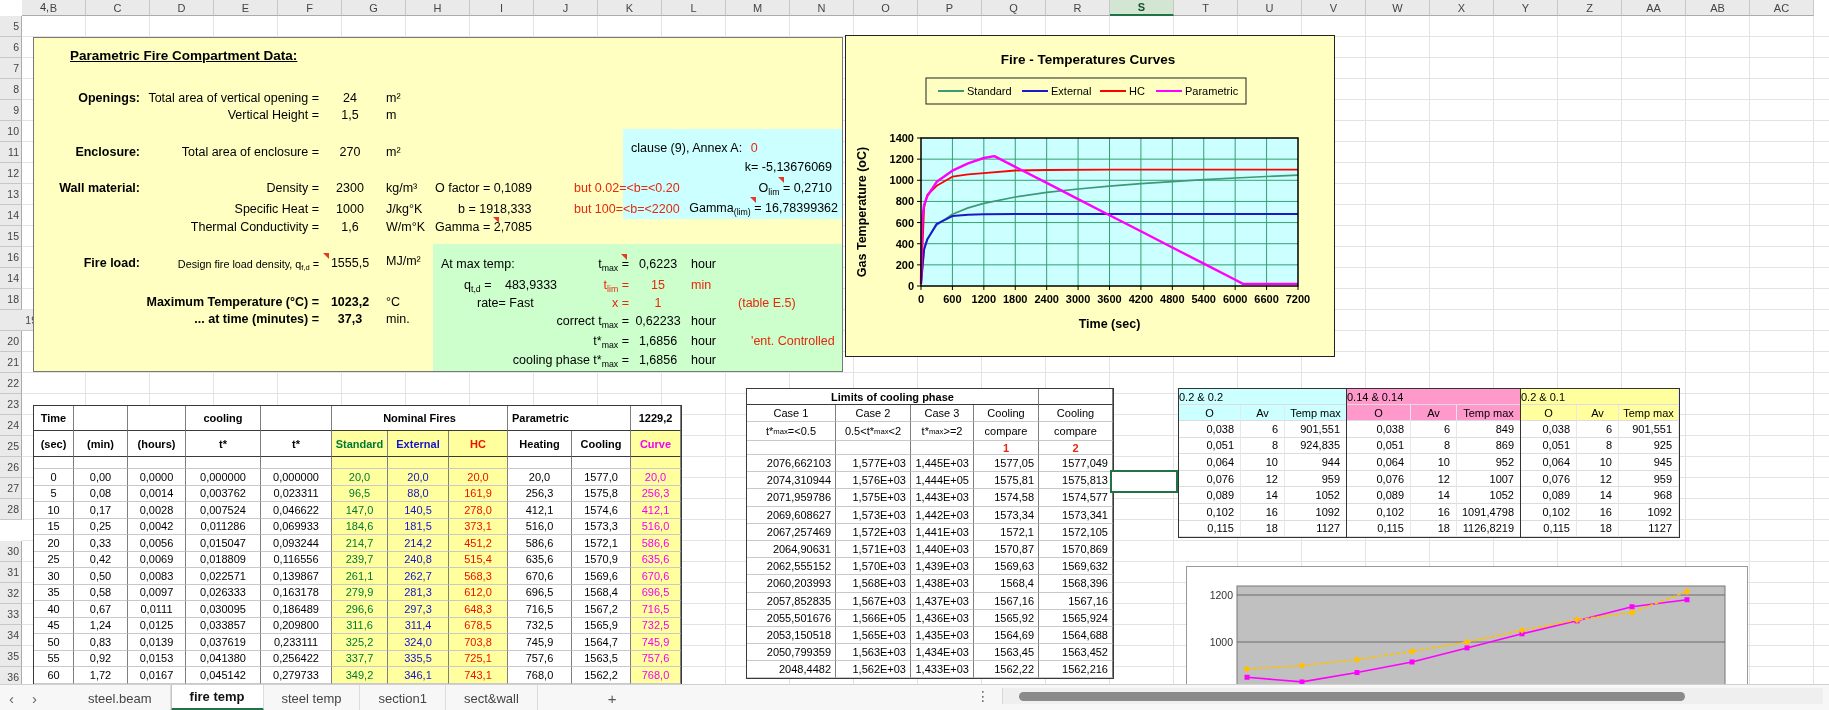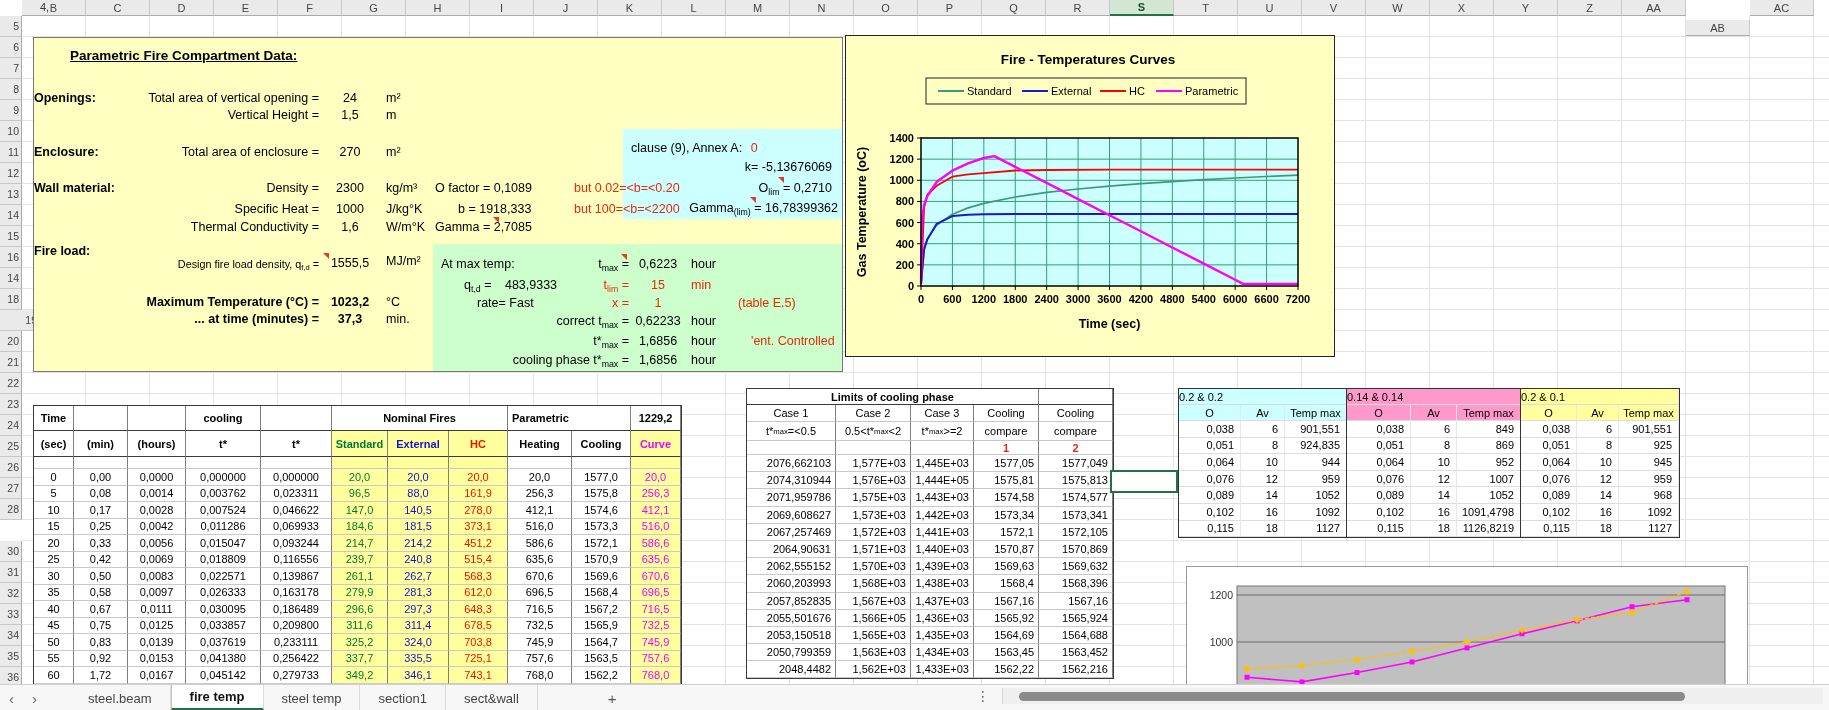--- a/index.html
+++ b/index.html
@@ -14,21 +14,21 @@
     background-image:repeating-linear-gradient(to right,transparent 0 63px,#e3e3e3 63px 64px),
                      repeating-linear-gradient(to bottom,transparent 0 20px,#e3e3e3 20px 21px);}
   
   .ch{position:absolute;top:0;height:16px;width:64px;background:#eaeaea;border-right:1px solid #c7c7c7;
       border-bottom:1px solid #ababab;font-size:11px;color:#444;display:flex;align-items:center;justify-content:center;box-sizing:border-box;}
   .ch.sel{background:#d3e5d3;color:#14512e;border-bottom:2px solid #217346;font-weight:bold;}
   .rh{position:absolute;left:0;width:22px;height:21px;background:#eaeaea;border-bottom:1px solid #c7c7c7;
       border-right:1px solid #ababab;font-size:10.5px;color:#444;display:flex;align-items:center;justify-content:flex-end;padding-right:2px;box-sizing:border-box;}
   
   #panel{left:33px;top:37px;width:808px;height:333px;background:#ffffc2;border:1px solid #777;font-size:12.5px;color:#000;z-index:2;}
-  #panel .cat{position:absolute;left:0;width:106px;font-weight:bold;}
+  #panel .cat{position:absolute;left:0;width:106px;text-align:right;font-weight:bold;}
   #panel .lbl{position:absolute;left:112px;width:173px;text-align:right;}
   #panel .lbl.small{font-size:10.8px;}
   #panel .val{position:absolute;left:288px;width:56px;text-align:center;}
   #panel .unit{position:absolute;left:352px;width:95px;text-align:left;}
   #bluebox{position:absolute;left:589px;top:91px;width:219px;height:90px;background:#ccffff;z-index:1;}
   #greenbox{position:absolute;left:399px;top:206px;width:409px;height:127px;background:#ccffcc;}
   .gt{position:absolute;left:100px;width:96px;text-align:right;}
   .gval{position:absolute;left:198px;width:54px;text-align:center;}
   .gunit{position:absolute;left:258px;width:60px;text-align:left;}
   .glab{position:absolute;left:0;width:196px;text-align:right;}
@@ -88,21 +88,21 @@
       <div class="ch" style="left: 1046px;">R</div>
       <div class="ch sel" style="left: 1110px;">S</div>
       <div class="ch" style="left: 1174px;">T</div>
       <div class="ch" style="left: 1238px;">U</div>
       <div class="ch" style="left: 1302px;">V</div>
       <div class="ch" style="left: 1366px;">W</div>
       <div class="ch" style="left: 1430px;">X</div>
       <div class="ch" style="left: 1494px;">Y</div>
       <div class="ch" style="left: 1558px;">Z</div>
       <div class="ch" style="left: 1622px; text-align: center;">AA</div>
-      <div class="ch" style="left: 1686px; margin-top: 20px;">AB</div>
+      <div class="ch" style="left: 1686px;">AB</div>
       <div class="ch" style="left: 1750px;">AC</div>
     </div>
   <div id="rowheaders">
       <div class="rh" style="top: 16px;">5</div>
       <div class="rh" style="top: 37px;">6</div>
       <div class="rh" style="top: 58px;">7</div>
       <div class="rh" style="top: 79px;">8</div>
       <div class="rh" style="top: 100px;">9</div>
       <div class="rh" style="top: 121px;">10</div>
       <div class="rh" style="top: 142px;">11</div>
@@ -164,21 +164,21 @@
     <div class="unit" style="top:164px">J/kg°K</div>
     <div class="abs" style="left:424px;top:164px">b = 1918,333</div>
     <div class="abs red" style="left:540px;top:164px;z-index:3">but 100=&lt;b=&lt;2200</div>
 
     <div class="lbl" style="top:182px">Thermal Conductivity =</div>
     <div class="val" style="top:182px">1,6</div>
     <div class="unit" style="top:182px">W/m°K</div>
     <div class="abs" style="left:401px;top:182px">Gamma = 2,7085</div>
     <div class="tri" style="left:459px;top:179px"></div>
 
-    <div class="cat" style="top:206px">Fire load:</div>
+    <div class="cat" style="top:218px">Fire load:</div>
     <div class="lbl small" style="top:220px"><span>Design fire load density, q</span><span class="sub">f,d</span><span> =</span></div>
     <div class="val" style="top:218px">1555,5</div>
     <div class="unit" style="top:216px">MJ/m²</div>
     <div class="tri" style="left:289px;top:215px"></div>
 
     <div class="lbl b" style="top:257px">Maximum Temperature (°C) =</div>
     <div class="val b" style="top:257px">1023,2</div>
     <div class="unit" style="top:257px">°C</div>
 
     <div class="lbl b" style="top:274px">... at time (minutes) =</div>
@@ -436,21 +436,21 @@
       <div class="c ">0,0111</div>
       <div class="c ">0,030095</div>
       <div class="c ">0,186489</div>
       <div class="c y std">296,6</div>
       <div class="c y ext">297,3</div>
       <div class="c y hcc">648,3</div>
       <div class="c ">716,5</div>
       <div class="c ">1567,2</div>
       <div class="c y cur">716,5</div>
       <div class="c ">45</div>
-      <div class="c ">0,75</div>
+      <div class="c ">1,24</div>
       <div class="c ">0,0125</div>
       <div class="c ">0,033857</div>
       <div class="c ">0,209800</div>
       <div class="c y std">311,6</div>
       <div class="c y ext">311,4</div>
       <div class="c y hcc">678,5</div>
       <div class="c ">732,5</div>
       <div class="c ">1565,9</div>
       <div class="c y cur">732,5</div>
       <div class="c ">50</div>

